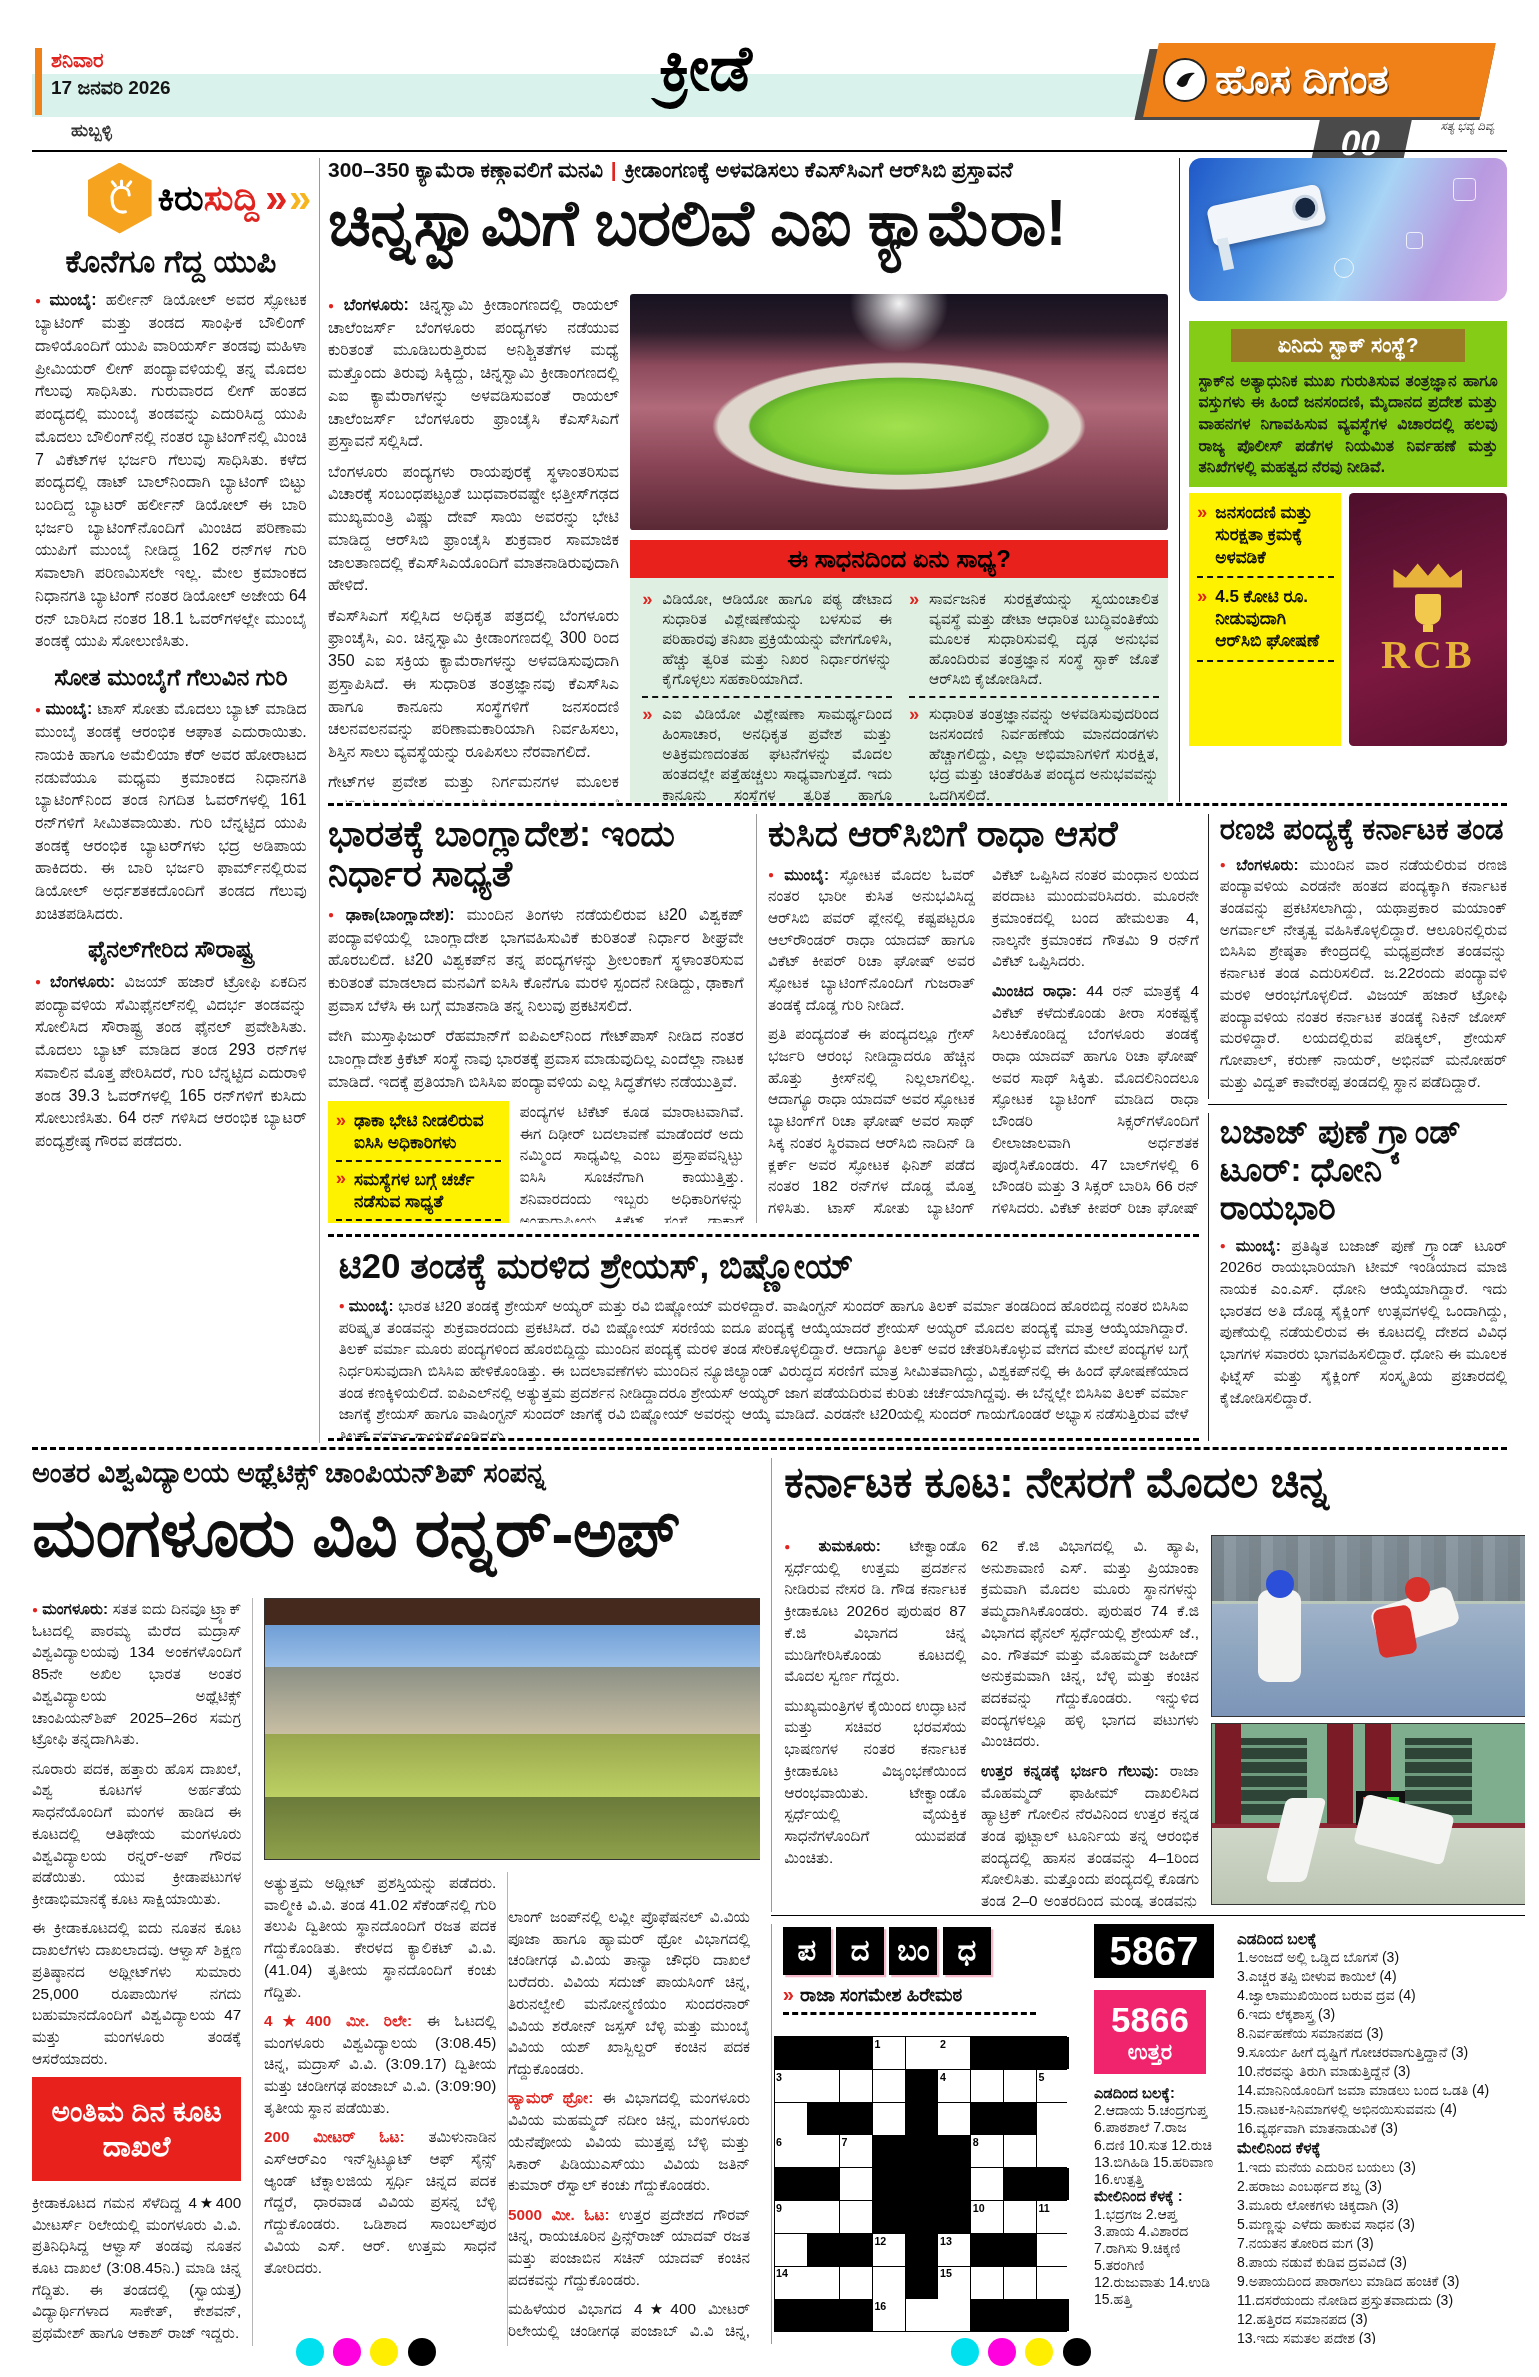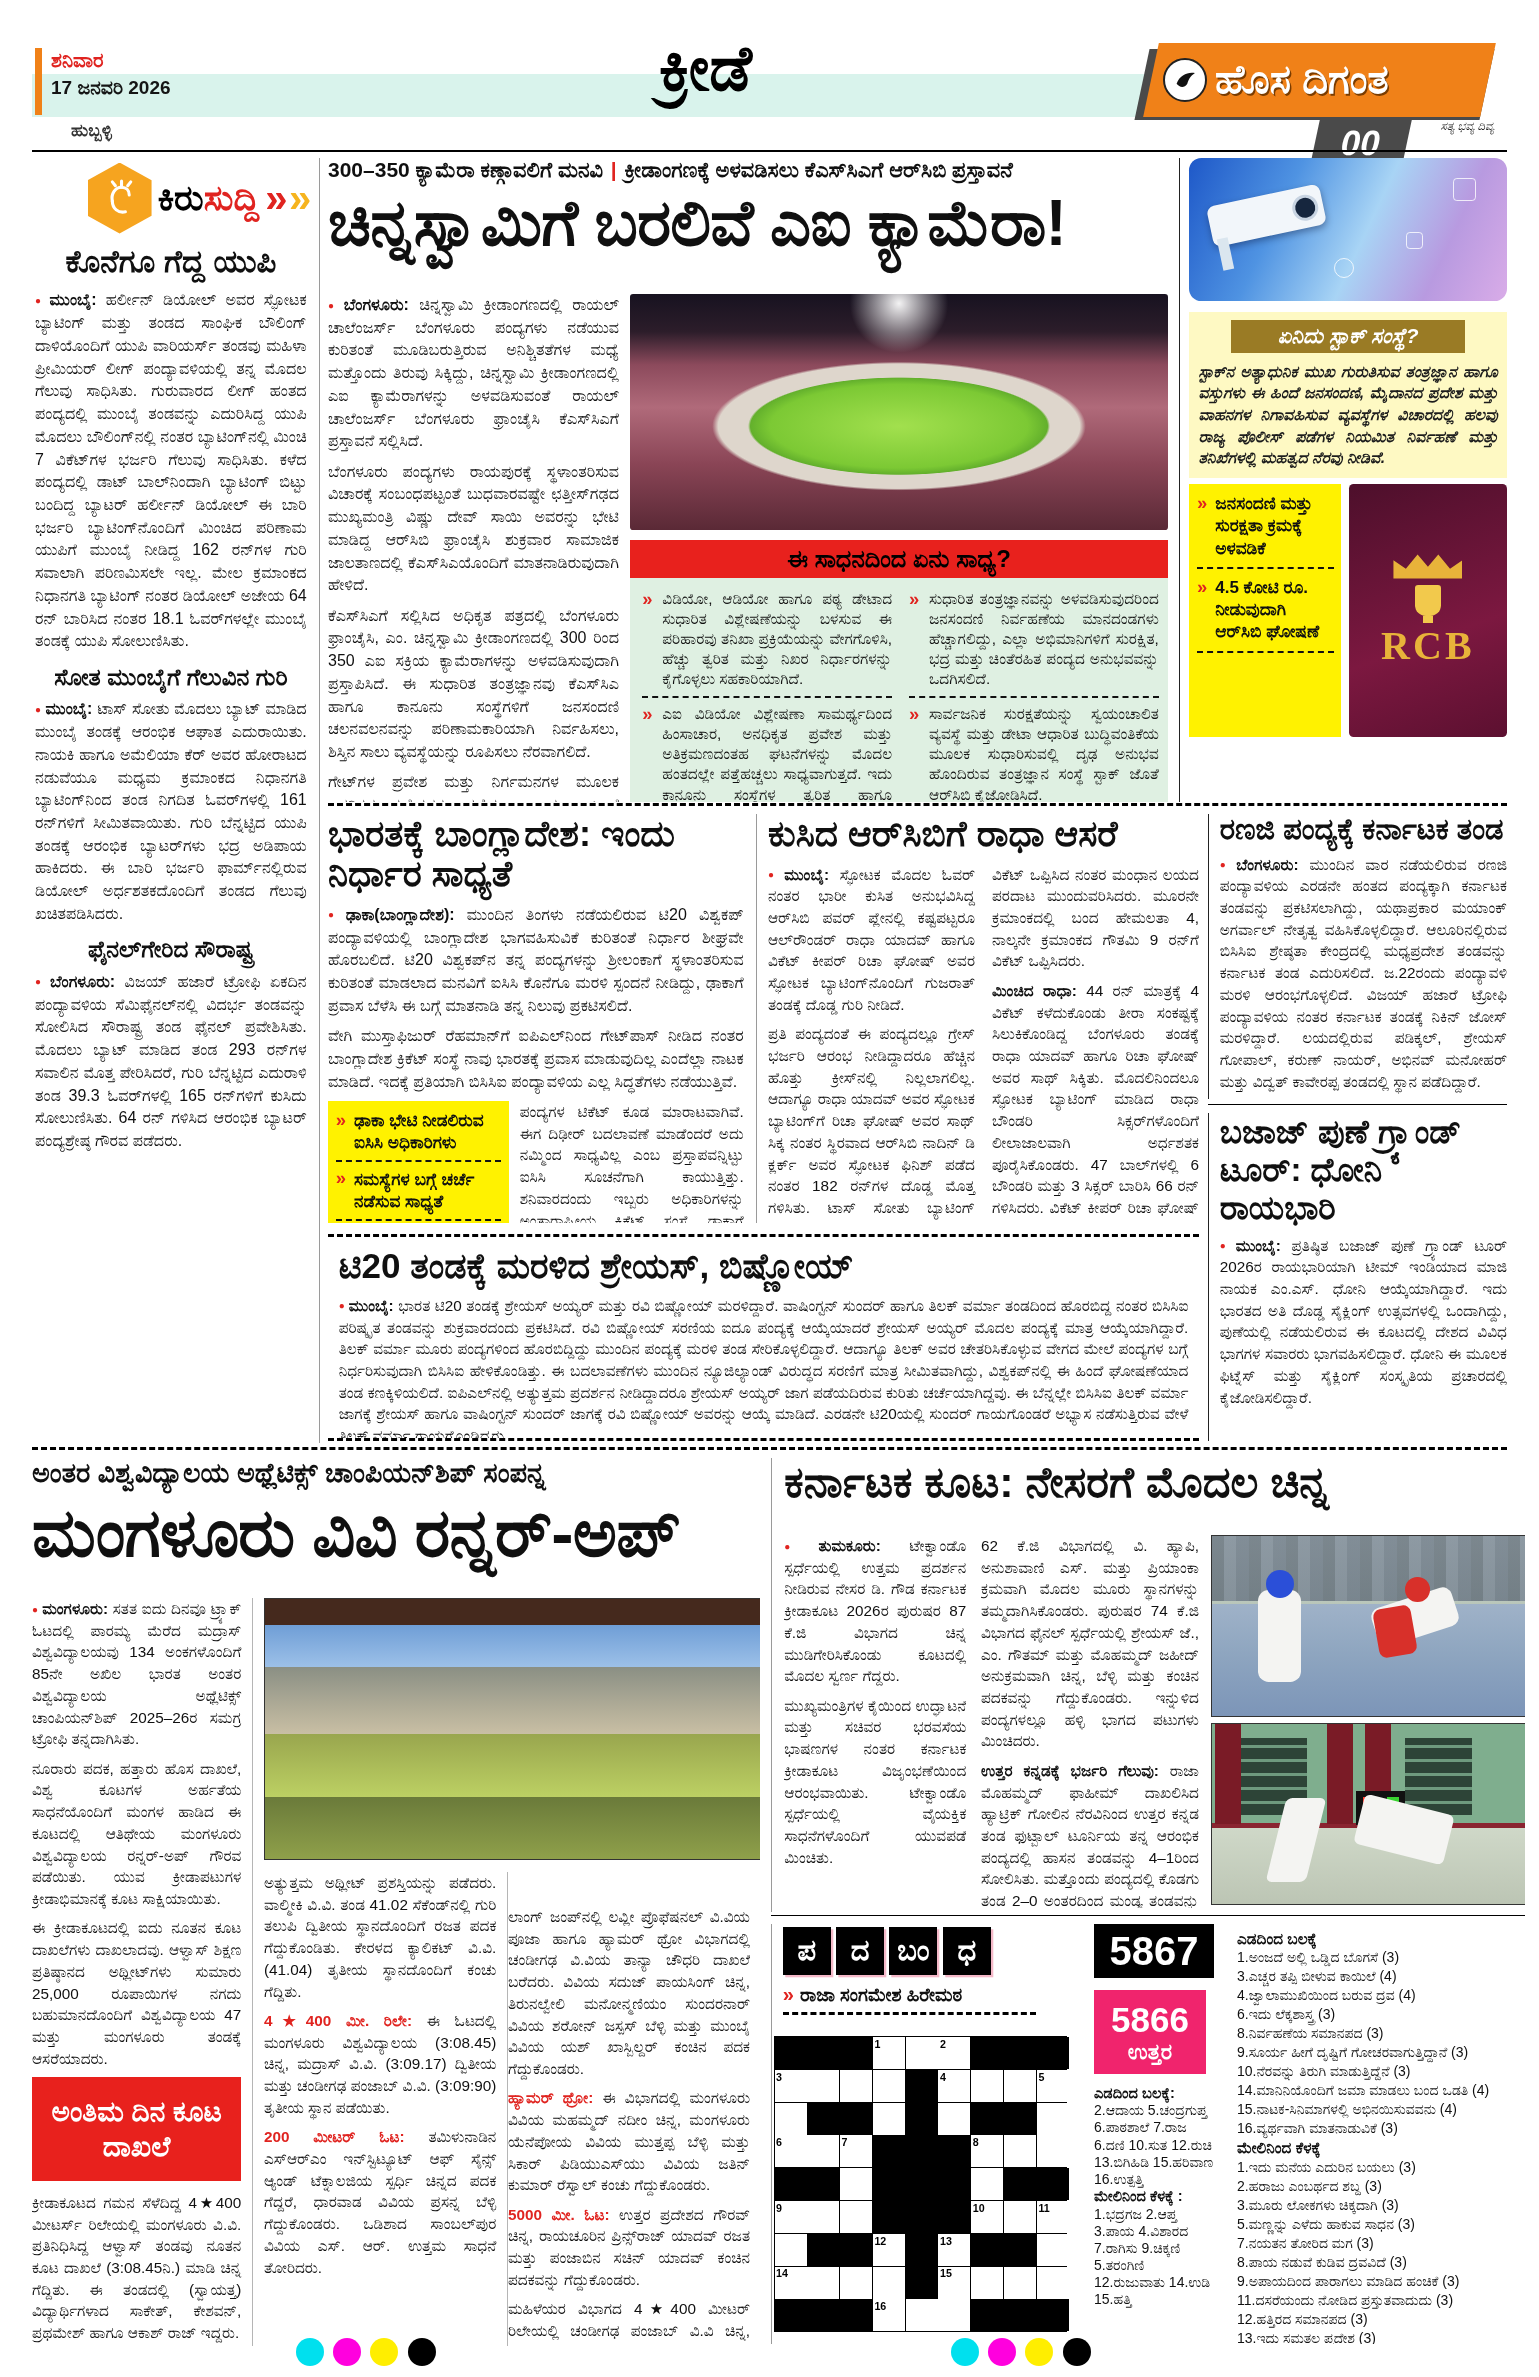--- a/index.html
+++ b/index.html
@@ -59,21 +59,21 @@
   .gb-col .li-point::before { content:"»"; color:#e02420; font-weight:bold; position:absolute; left:0; top:-1.5px; font-size:18.4px; }
 
   
   .sidebar { position:absolute; left:1179px; top:158px; width:328px; height:644px; border-left:1.5px solid #222; padding-left:9.2px; overflow:hidden; }
   .cctv { width:100%; height:143px; border-radius:12.3px; position:relative; overflow:hidden;
     background:linear-gradient(115deg,#1e58c8 0%,#4f93e2 30%,#a8d4f5 55%,#b89ae0 78%,#d9ace8 100%); }
   .cam-body { position:absolute; left:20px; top:37px; width:115px; height:41px; background:#f2f6fa; border-radius:7.7px; transform:rotate(-12deg); box-shadow:0 3.1px 7.7px rgba(0,0,30,.35); }
   .cam-lens { position:absolute; right:4.6px; top:7.7px; width:26px; height:26px; border-radius:50%; background:#16263e; border:3.1px solid #c8d4e2; }
   .cam-mount { position:absolute; left:31px; top:80px; width:10.7px; height:32px; background:#dbe6ef; transform:rotate(-12deg); }
   .tek-sq { position:absolute; border:1.5px solid rgba(255,255,255,.8); width:23px; height:23px; border-radius:3.8px; }
-  .peach { margin-top:11px; background:#fef9c3; padding:7.7px 9.2px 9.2px;font-style:italic; }
+  .peach { margin-top:20px; background:#84cc16; padding:7.7px 9.2px 9.2px; }
   .peach-title { width:78%; margin:0 auto 7.7px; background:#9a7b25; color:#fff; font-size:21px; font-weight:bold; text-align:center; padding:4.6px 3.1px; }
   .peach-body { font-size:15.7px; font-weight:bold; line-height:1.38; text-align:justify; color:#1c1c1c; }
   .side-bottom { display:flex; gap:7.7px; margin-top:6.1px; height:253px; }
   .ybox { width:152px; background:#fff200; padding:9.2px 7.7px; }
   .ybox .li-point { font-size:17px; font-weight:bold; line-height:1.3; padding:0 0 7.7px 18.4px; margin-bottom:7.7px; border-bottom:2.3px dashed #111; position:relative; }
   .ybox .li-point::before { content:"»"; color:#e02420; position:absolute; left:0; top:-2.3px; font-size:18.4px; }
   .rcb { flex:1; background:linear-gradient(160deg,#4d0f2b 0%,#7c1840 60%,#5c1030 100%); border-radius:4.6px; display:flex; flex-direction:column; align-items:center; justify-content:center; gap:6.1px; }
   .crown { width:69px; height:26px; background:#e8b33a; clip-path:polygon(0 100%,0 30%,18% 62%,35% 8%,50% 55%,65% 8%,82% 62%,100% 30%,100% 100%); }
   .trophy { width:26px; height:31px; background:#f2c94c; border-radius:3.1px 3.1px 10.7px 10.7px; position:relative; }
   .trophy::after { content:""; position:absolute; left:7.7px; bottom:-7.7px; width:10.7px; height:7.7px; background:#f2c94c; }
@@ -225,22 +225,22 @@
     </div>
 
     <div class="stadium-photo" data-name="stadium-photo"></div>
     <div class="red-banner" data-name="infobox-title">ಈ ಸಾಧನದಿಂದ ಏನು ಸಾಧ್ಯ?</div>
     <div class="green-box" data-name="infobox">
       <div class="gb-col" data-name="infobox-column">
           <div class="li-point" data-name="infobox-point">ವಿಡಿಯೋ, ಆಡಿಯೋ ಹಾಗೂ ಪಠ್ಯ ಡೇಟಾದ ಸುಧಾರಿತ ವಿಶ್ಲೇಷಣೆಯನ್ನು ಬಳಸುವ ಈ ಪರಿಹಾರವು ತನಿಖಾ ಪ್ರಕ್ರಿಯೆಯನ್ನು ವೇಗಗೊಳಿಸಿ, ಹೆಚ್ಚು ತ್ವರಿತ ಮತ್ತು ನಿಖರ ನಿರ್ಧಾರಗಳನ್ನು ಕೈಗೊಳ್ಳಲು ಸಹಕಾರಿಯಾಗಿದೆ.</div>
           <div class="li-point" data-name="infobox-point">ಎಐ ವಿಡಿಯೋ ವಿಶ್ಲೇಷಣಾ ಸಾಮರ್ಥ್ಯದಿಂದ ಹಿಂಸಾಚಾರ, ಅನಧಿಕೃತ ಪ್ರವೇಶ ಮತ್ತು ಅತಿಕ್ರಮಣದಂತಹ ಘಟನೆಗಳನ್ನು ಮೊದಲ ಹಂತದಲ್ಲೇ ಪತ್ತೆಹಚ್ಚಲು ಸಾಧ್ಯವಾಗುತ್ತದೆ. ಇದು ಕಾನೂನು ಸಂಸ್ಥೆಗಳ ತ್ವರಿತ ಹಾಗೂ ಪರಿಣಾಮಕಾರಿ ಪ್ರತಿಕ್ರಿಯೆಗೆ ನೆರವಾಗುತ್ತದೆ.</div>
         </div>
       <div class="gb-col" data-name="infobox-column">
+          <div class="li-point" data-name="infobox-point">ಸಾರ್ವಜನಿಕ ಸುರಕ್ಷತೆಯನ್ನು ಸ್ವಯಂಚಾಲಿತ ವ್ಯವಸ್ಥೆ ಮತ್ತು ಡೇಟಾ ಆಧಾರಿತ ಬುದ್ಧಿವಂತಿಕೆಯ ಮೂಲಕ ಸುಧಾರಿಸುವಲ್ಲಿ ದೃಢ ಅನುಭವ ಹೊಂದಿರುವ ತಂತ್ರಜ್ಞಾನ ಸಂಸ್ಥೆ ಸ್ಟಾಕ್ ಜೊತೆ ಆರ್‌ಸಿಬಿ ಕೈಜೋಡಿಸಿದೆ.</div>
           <div class="li-point" data-name="infobox-point">ಸುಧಾರಿತ ತಂತ್ರಜ್ಞಾನವನ್ನು ಅಳವಡಿಸುವುದರಿಂದ ಜನಸಂದಣಿ ನಿರ್ವಹಣೆಯ ಮಾನದಂಡಗಳು ಹೆಚ್ಚಾಗಲಿದ್ದು, ಎಲ್ಲಾ ಅಭಿಮಾನಿಗಳಿಗೆ ಸುರಕ್ಷಿತ, ಭದ್ರ ಮತ್ತು ಚಿಂತೆರಹಿತ ಪಂದ್ಯದ ಅನುಭವವನ್ನು ಒದಗಿಸಲಿದೆ.</div>
-          <div class="li-point" data-name="infobox-point">ಸಾರ್ವಜನಿಕ ಸುರಕ್ಷತೆಯನ್ನು ಸ್ವಯಂಚಾಲಿತ ವ್ಯವಸ್ಥೆ ಮತ್ತು ಡೇಟಾ ಆಧಾರಿತ ಬುದ್ಧಿವಂತಿಕೆಯ ಮೂಲಕ ಸುಧಾರಿಸುವಲ್ಲಿ ದೃಢ ಅನುಭವ ಹೊಂದಿರುವ ತಂತ್ರಜ್ಞಾನ ಸಂಸ್ಥೆ ಸ್ಟಾಕ್ ಜೊತೆ ಆರ್‌ಸಿಬಿ ಕೈಜೋಡಿಸಿದೆ.</div>
         </div>
     </div>
   </div>
 
   <div class="sidebar" data-name="lead-sidebar">
     <div class="cctv" data-name="cctv-photo">
       <div class="cam-body" data-name="camera-icon">
           <div class="cam-lens" data-name="camera-lens-icon"></div>
         </div>
       <div class="cam-mount" data-name="camera-mount"></div>

